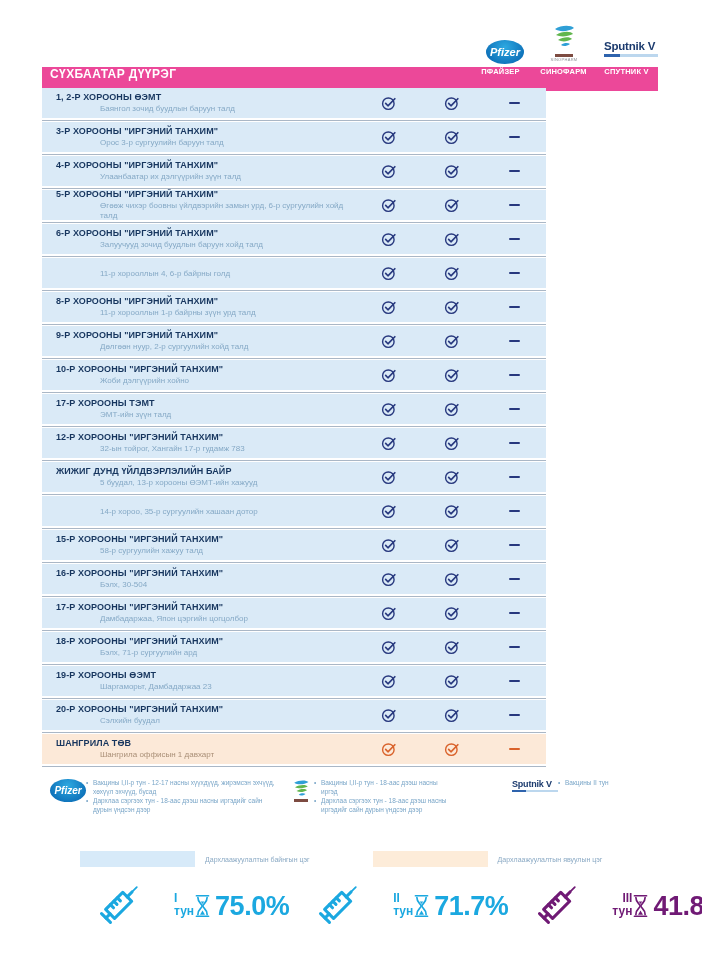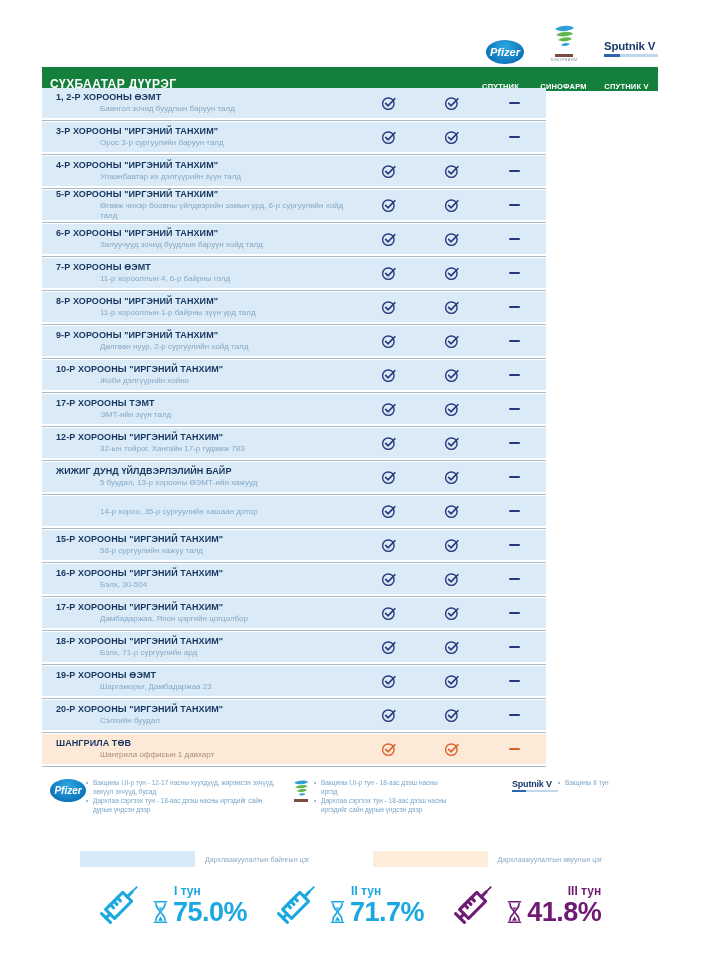--- a/index.html
+++ b/index.html
@@ -15,21 +15,21 @@
   .top-sinopharm { position:absolute; left:548px; top:24px; width:32px; text-align:center; }
   .sino-cn-bar { width:18px; height:3px; background:#7d4b41; margin:2px auto 1px; }
   .sino-en { font-size:4px; letter-spacing:.3px; color:#8a8f94; line-height:4px; }
   .top-sputnik { position:absolute; left:604px; top:40px; }
   .sputnik-word { font-size:11.5px; font-weight:bold; color:#1c3b6e; letter-spacing:-.2px; }
   .sputnik-bar { width:54px; height:3px; margin-top:2px;
                  background:linear-gradient(90deg,#2e63ad 0 30%,#bcd7ee 30% 100%); }
 
   
   .table-header { position:absolute; left:42px; top:67px; width:616px; height:24px;
-                  background:#15803d; color:#fff; display:flex; align-items:flex-end; }
+                  background:#ec4899; color:#fff; display:flex; align-items:flex-start; }
   .district { flex:1; padding-left:8px; font-size:12px; font-weight:bold; letter-spacing:.4px; }
   .cols { display:flex; }
   .col-head { width:63px; text-align:center; font-size:7.5px; font-weight:bold; letter-spacing:.2px; }
 
   
   .rows { position:absolute; left:42px; top:88px; width:504px; }
   .rows::after { content:""; display:block; height:1px; background:#aab7c6; margin-top:2px; }
   .row { display:flex; align-items:center; height:30px; background:#daeaf7; margin-top:4px; position:relative; }
   .row:first-child { margin-top:0; }
   .row::before { content:""; position:absolute; top:-2.5px; left:0; width:100%; height:1px; background:#aab7c6; }
@@ -67,21 +67,21 @@
   .swatch-0 { background:#d7eaf9; }
   .swatch-1 { background:#fdecd9; }
   .legend-label { margin-left:10px; }
   .legend-item { display:flex; align-items:center; }
   .legend-item + .legend-item { margin-left:63px; }
 
   
   .stats { position:absolute; left:88px; top:874px; display:flex; align-items:center; }
   .stat { display:flex; align-items:center; margin-right:18px; }
   .stat .syringe { display:inline-flex; }
-  .stat-right { display:flex; flex-direction:column; margin-left:2px; }
+  .stat-right { display:flex; margin-left:2px; }
   .stat-label { font-size:12px; font-weight:bold; margin-left:22px; line-height:13px; }
   .stat-bottom { display:flex; align-items:center; margin-top:1px; }
   .hourglass { display:inline-flex; margin-right:4px; }
   .stat-value { font-size:27px; font-weight:bold; line-height:26px; letter-spacing:-.5px; }
 </style>
 </head>
 <body>
 
 <div class="page">
 
@@ -101,21 +101,21 @@
     <div class="sino-en">SINOPHARM</div>
   </div>
   <div class="top-sputnik">
     <div class="sputnik-word">Sputnik V</div>
     <div class="sputnik-bar"></div>
   </div>
 
   <div class="table-header">
     <div class="district">СҮХБААТАР ДҮҮРЭГ</div>
     <div class="cols">
-      <div class="col-head">СПУТНИК</div>
+      <div class="col-head">ПФАЙЗЕР</div>
       <div class="col-head">СИНОФАРМ</div>
       <div class="col-head">СПУТНИК V</div>
     </div>
   </div>
 
   <div class="rows" id="rows">
       <div class="row">
       <div class="row-text">
         <div class="row-title">1, 2-Р ХОРООНЫ ӨЭМТ</div>
         <div class="row-sub">Баянгол зочид буудлын баруун талд</div>
@@ -225,21 +225,20 @@
               <path d="M7 12.6 l3.4 3.6 L20.8 5.6" fill="none" stroke="currentColor" stroke-width="2.5" stroke-linecap="round" stroke-linejoin="round"></path>
             </svg>
           </div>
         <div class="cell">
             <span class="dash"></span>
           </div>
       </div>
     </div>
       <div class="row">
       <div class="row-text">
-        <div class="row-title">7-Р ХОРООНЫ ӨЭМТ</div>
         <div class="row-sub">11-р хорооллын 4, 6-р байрны голд</div>
       </div>
       <div class="cells">
         <div class="cell">
             <svg width="16" height="16" viewBox="0 0 24 24">
               <circle cx="11" cy="13" r="8.6" fill="none" stroke="currentColor" stroke-width="2.1"></circle>
               <path d="M7 12.6 l3.4 3.6 L20.8 5.6" fill="none" stroke="currentColor" stroke-width="2.5" stroke-linecap="round" stroke-linejoin="round"></path>
             </svg>
           </div>
         <div class="cell">

